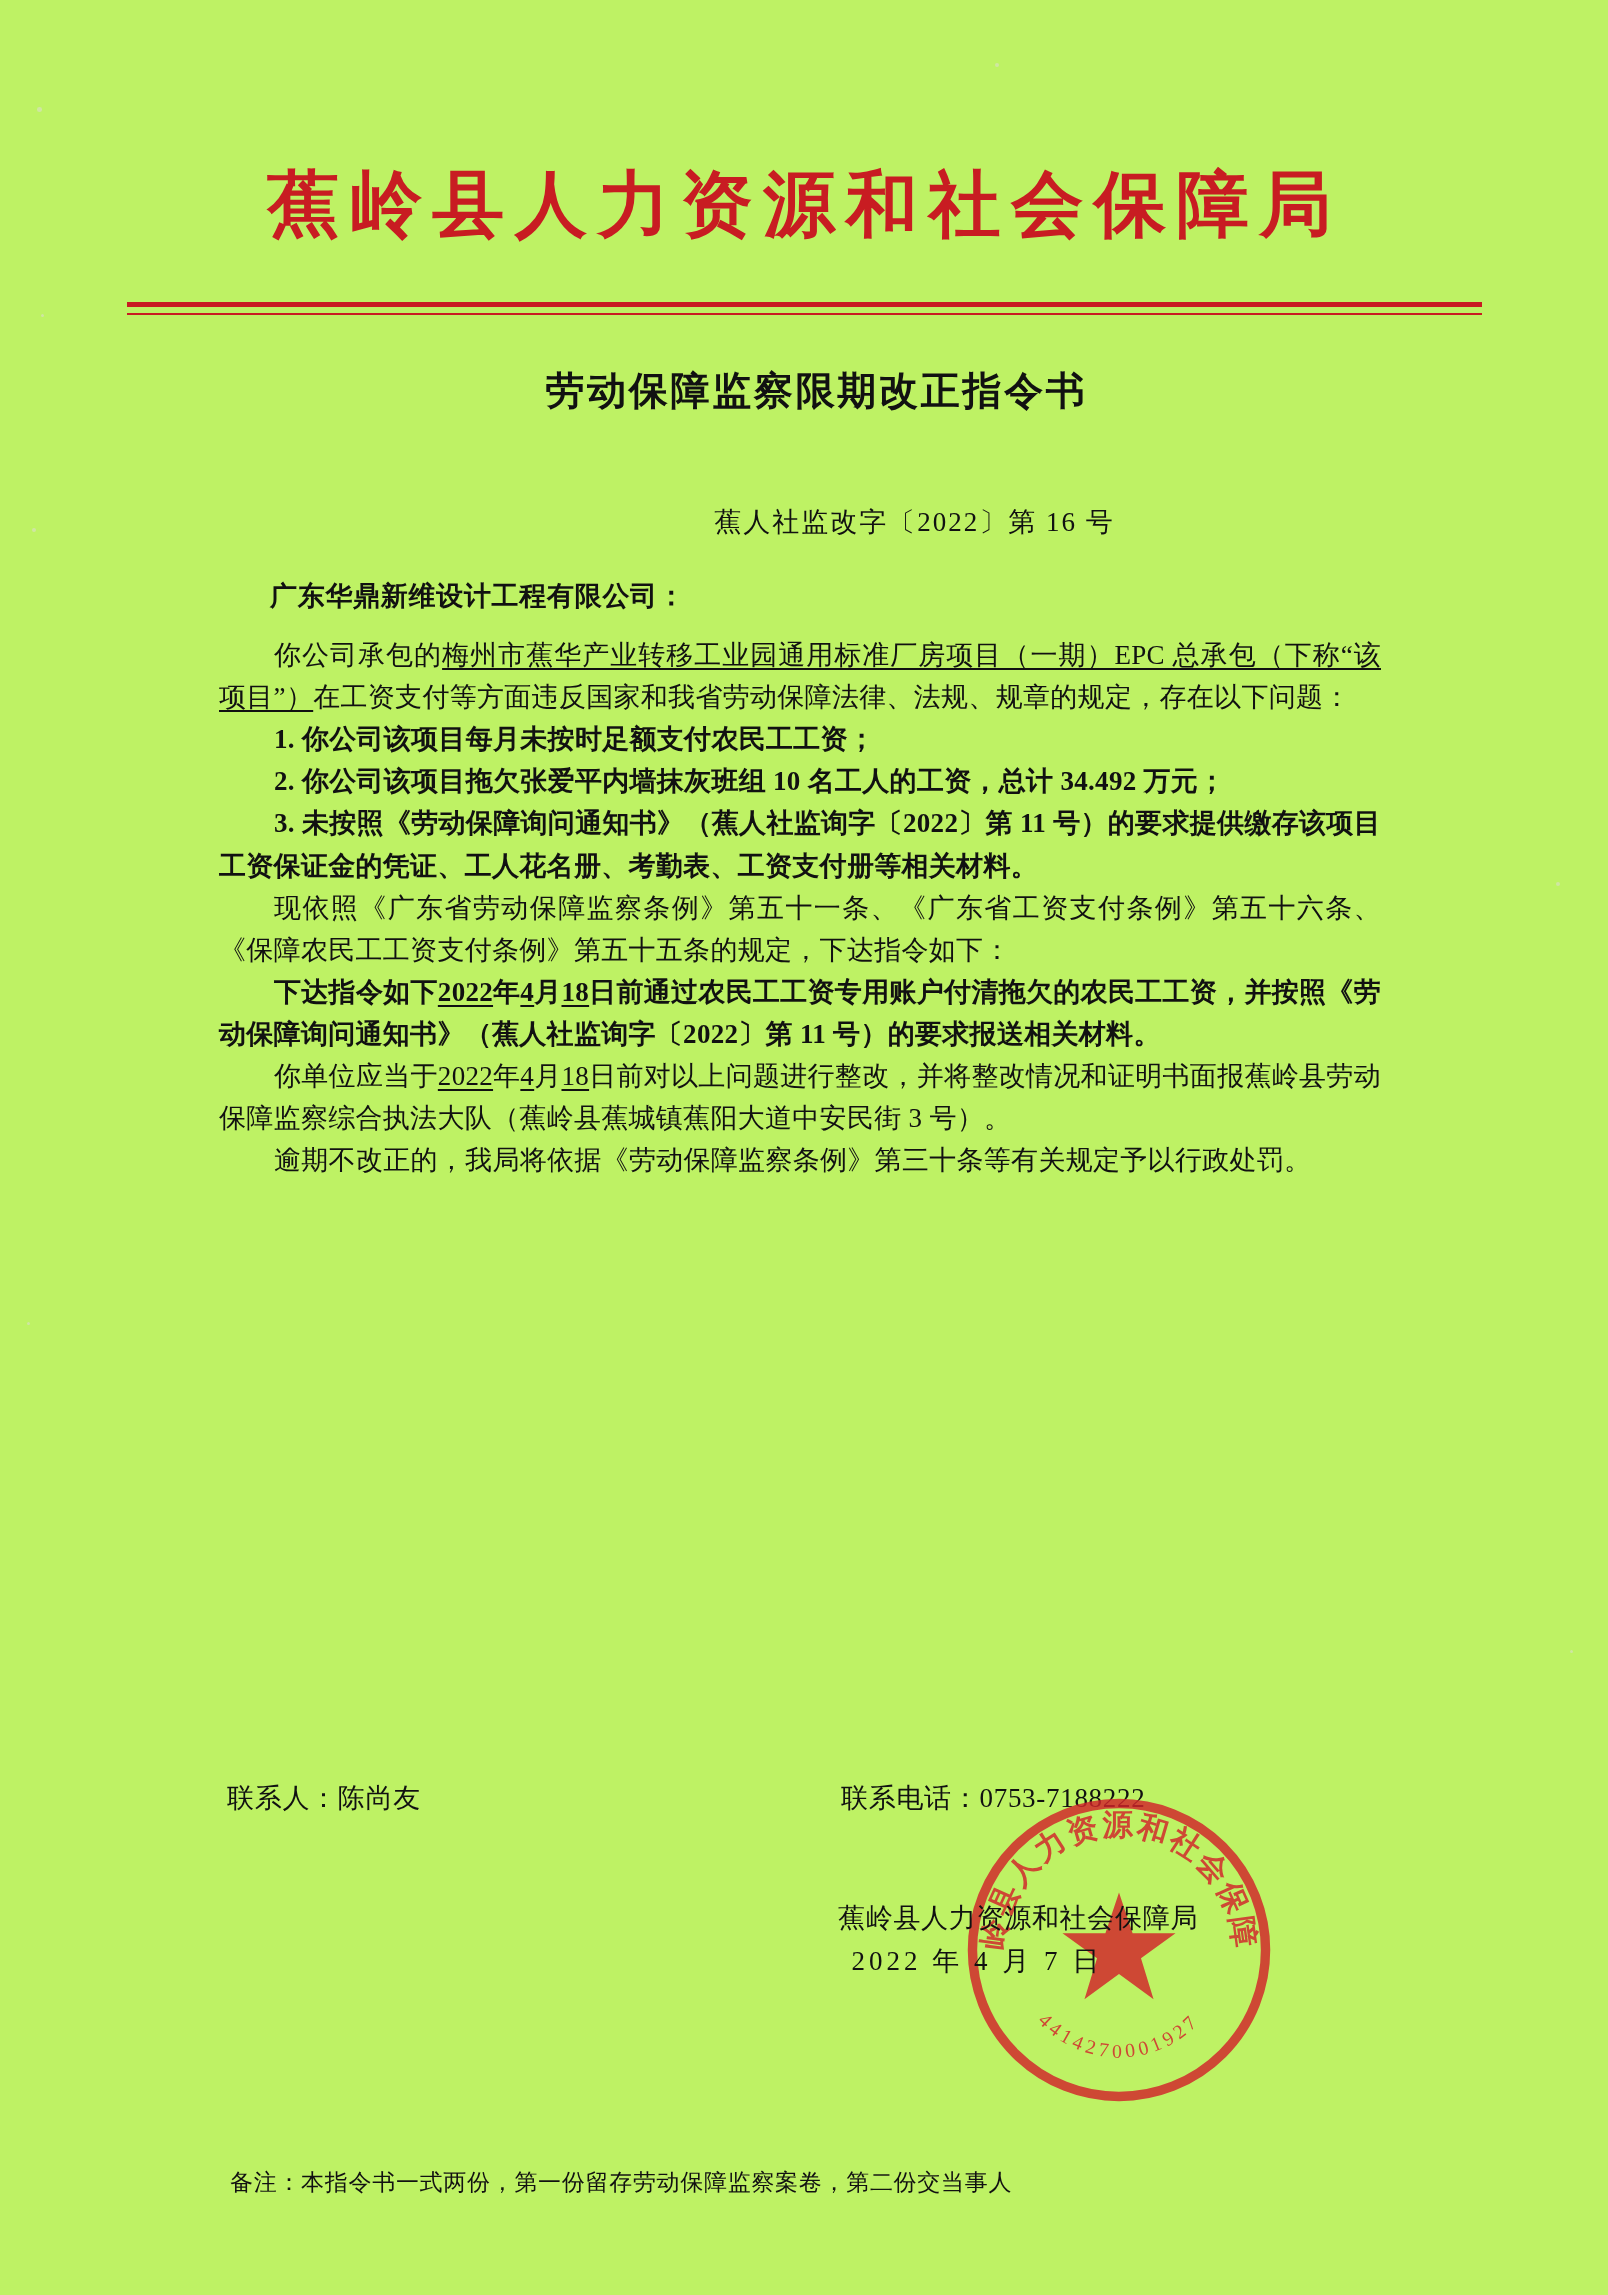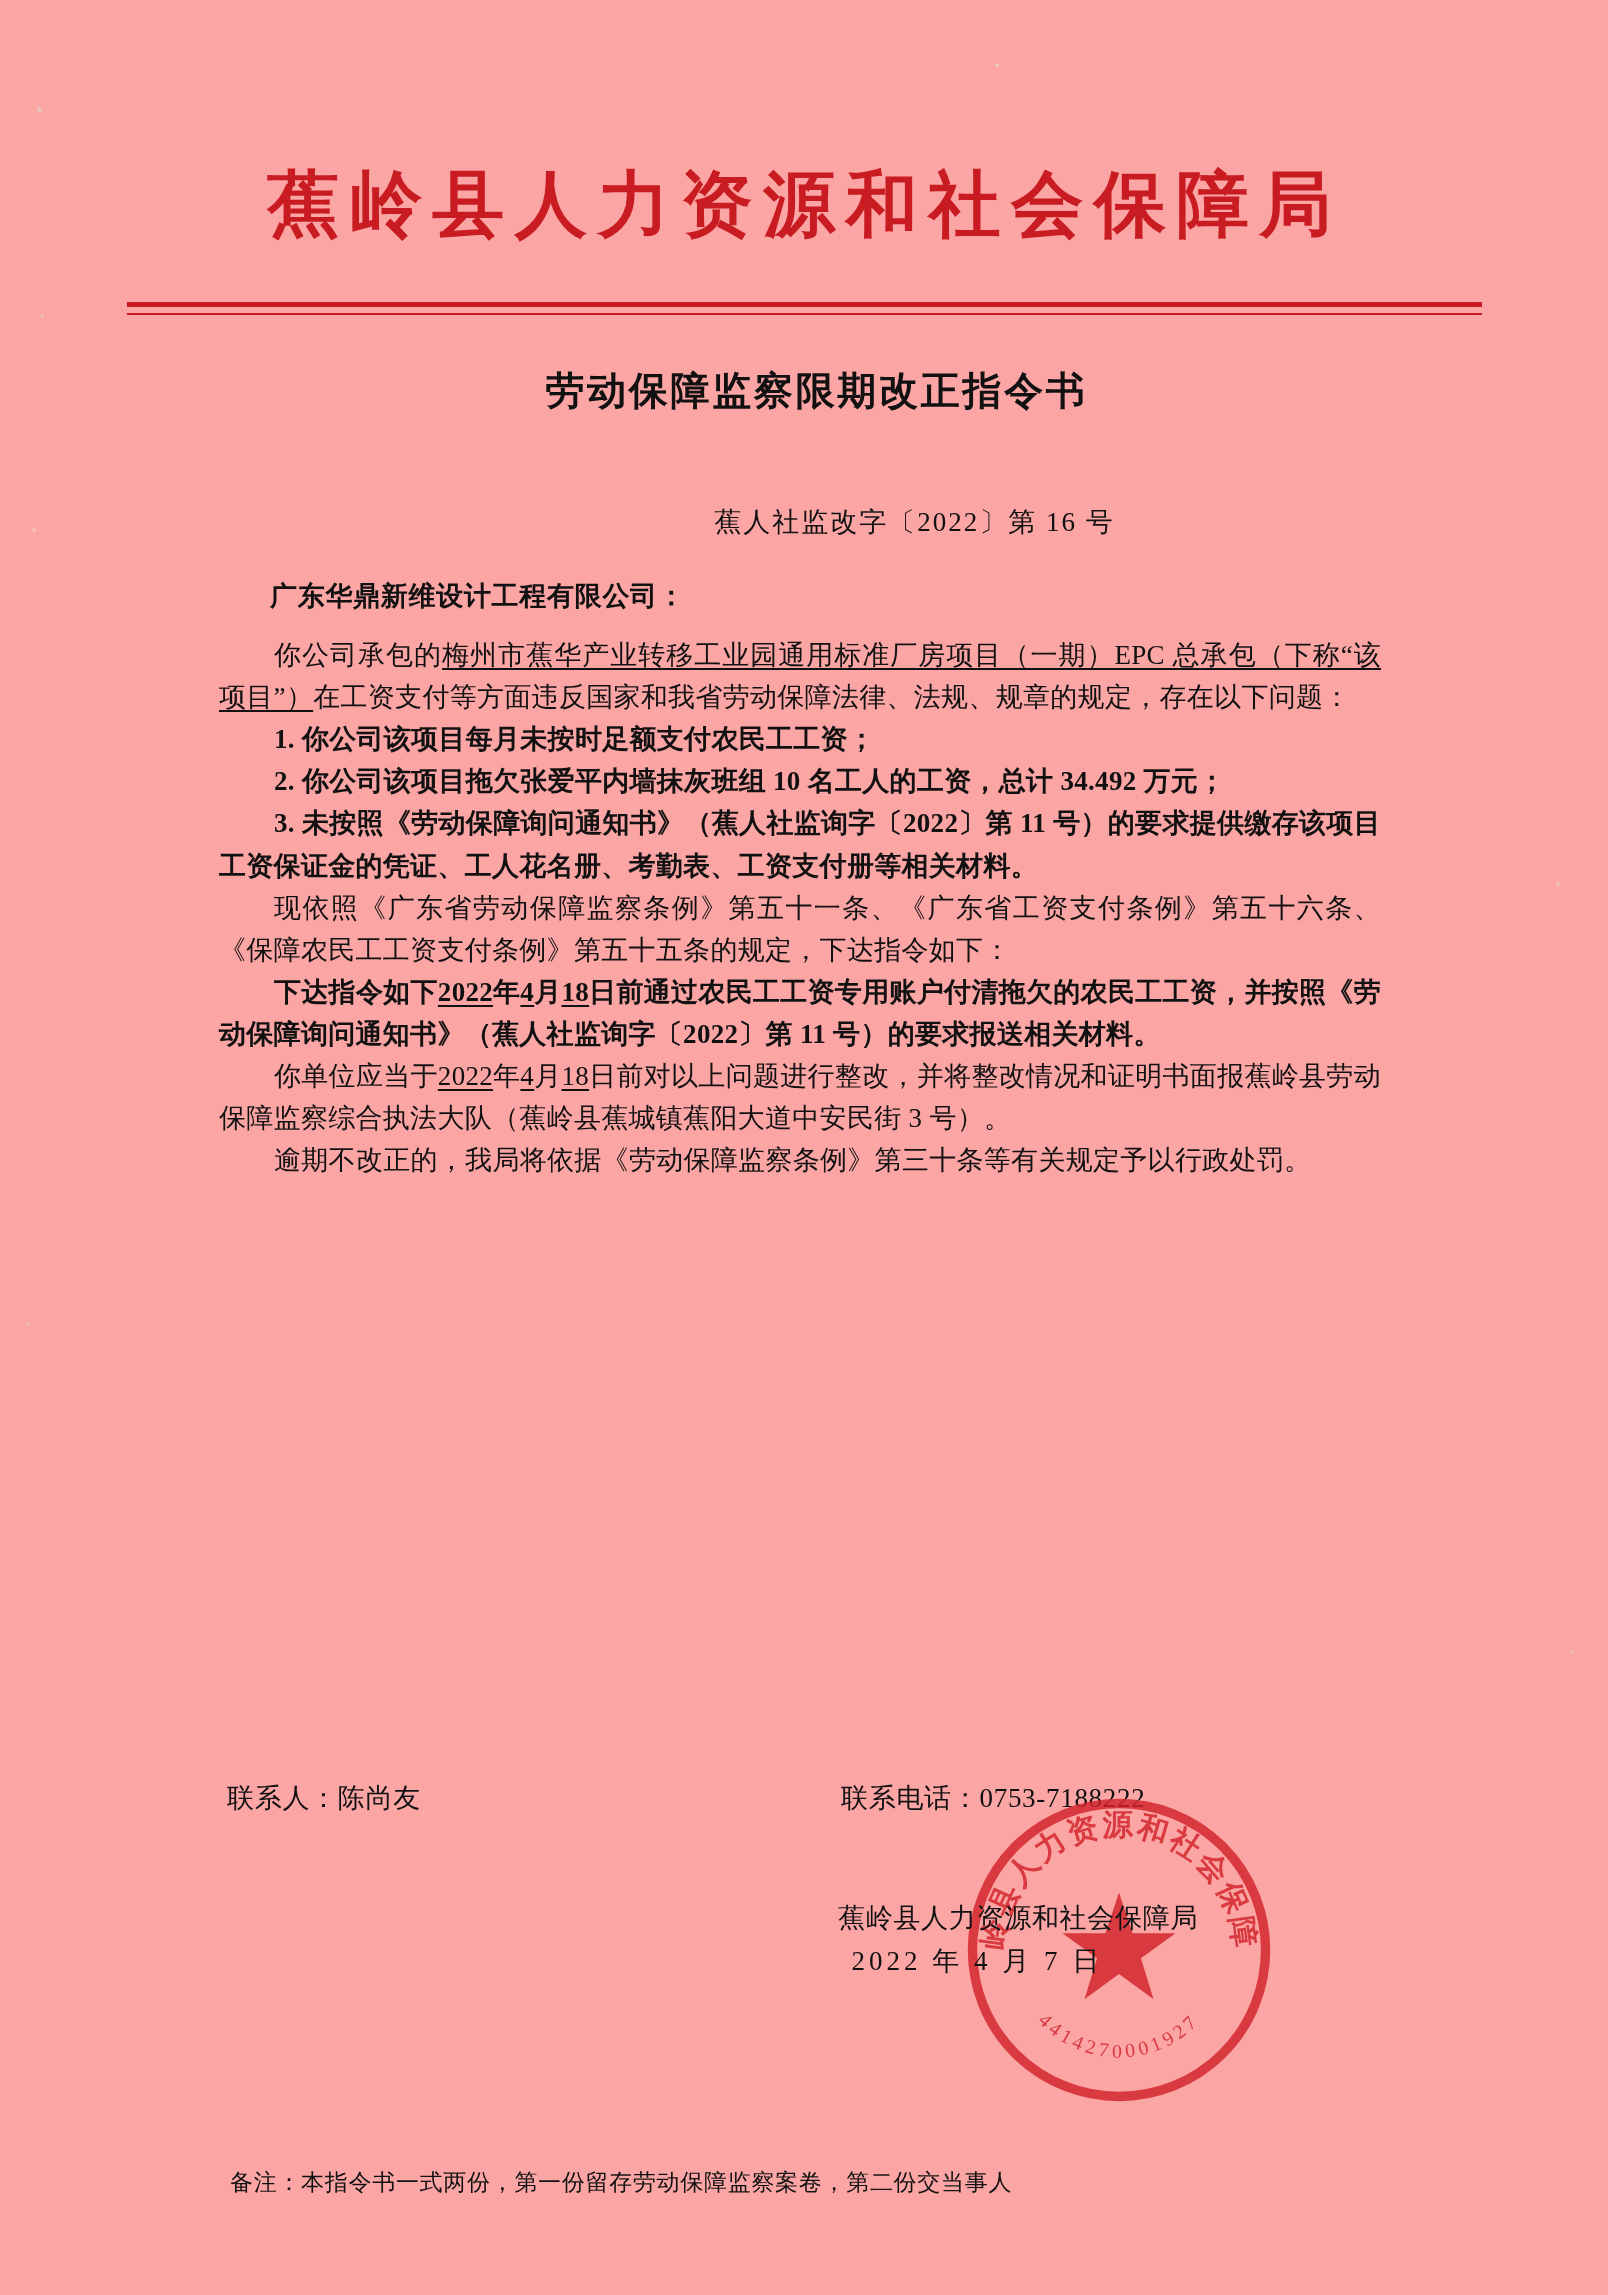--- a/index.html
+++ b/index.html
@@ -12,21 +12,21 @@
     height: 2295px;
     position: relative;
     font-family: "Liberation Serif", "DejaVu Serif", serif;
     color: #111;
     overflow: hidden;
   }
 
   .page {
     position: absolute;
     inset: 0;
-    background: #fca5a5;
+    background: #bef264;
   }
 
   
   .speck {
     position: absolute;
     background: #dcdcd6;
     border-radius: 50%;
     opacity: .55;
   }
 

